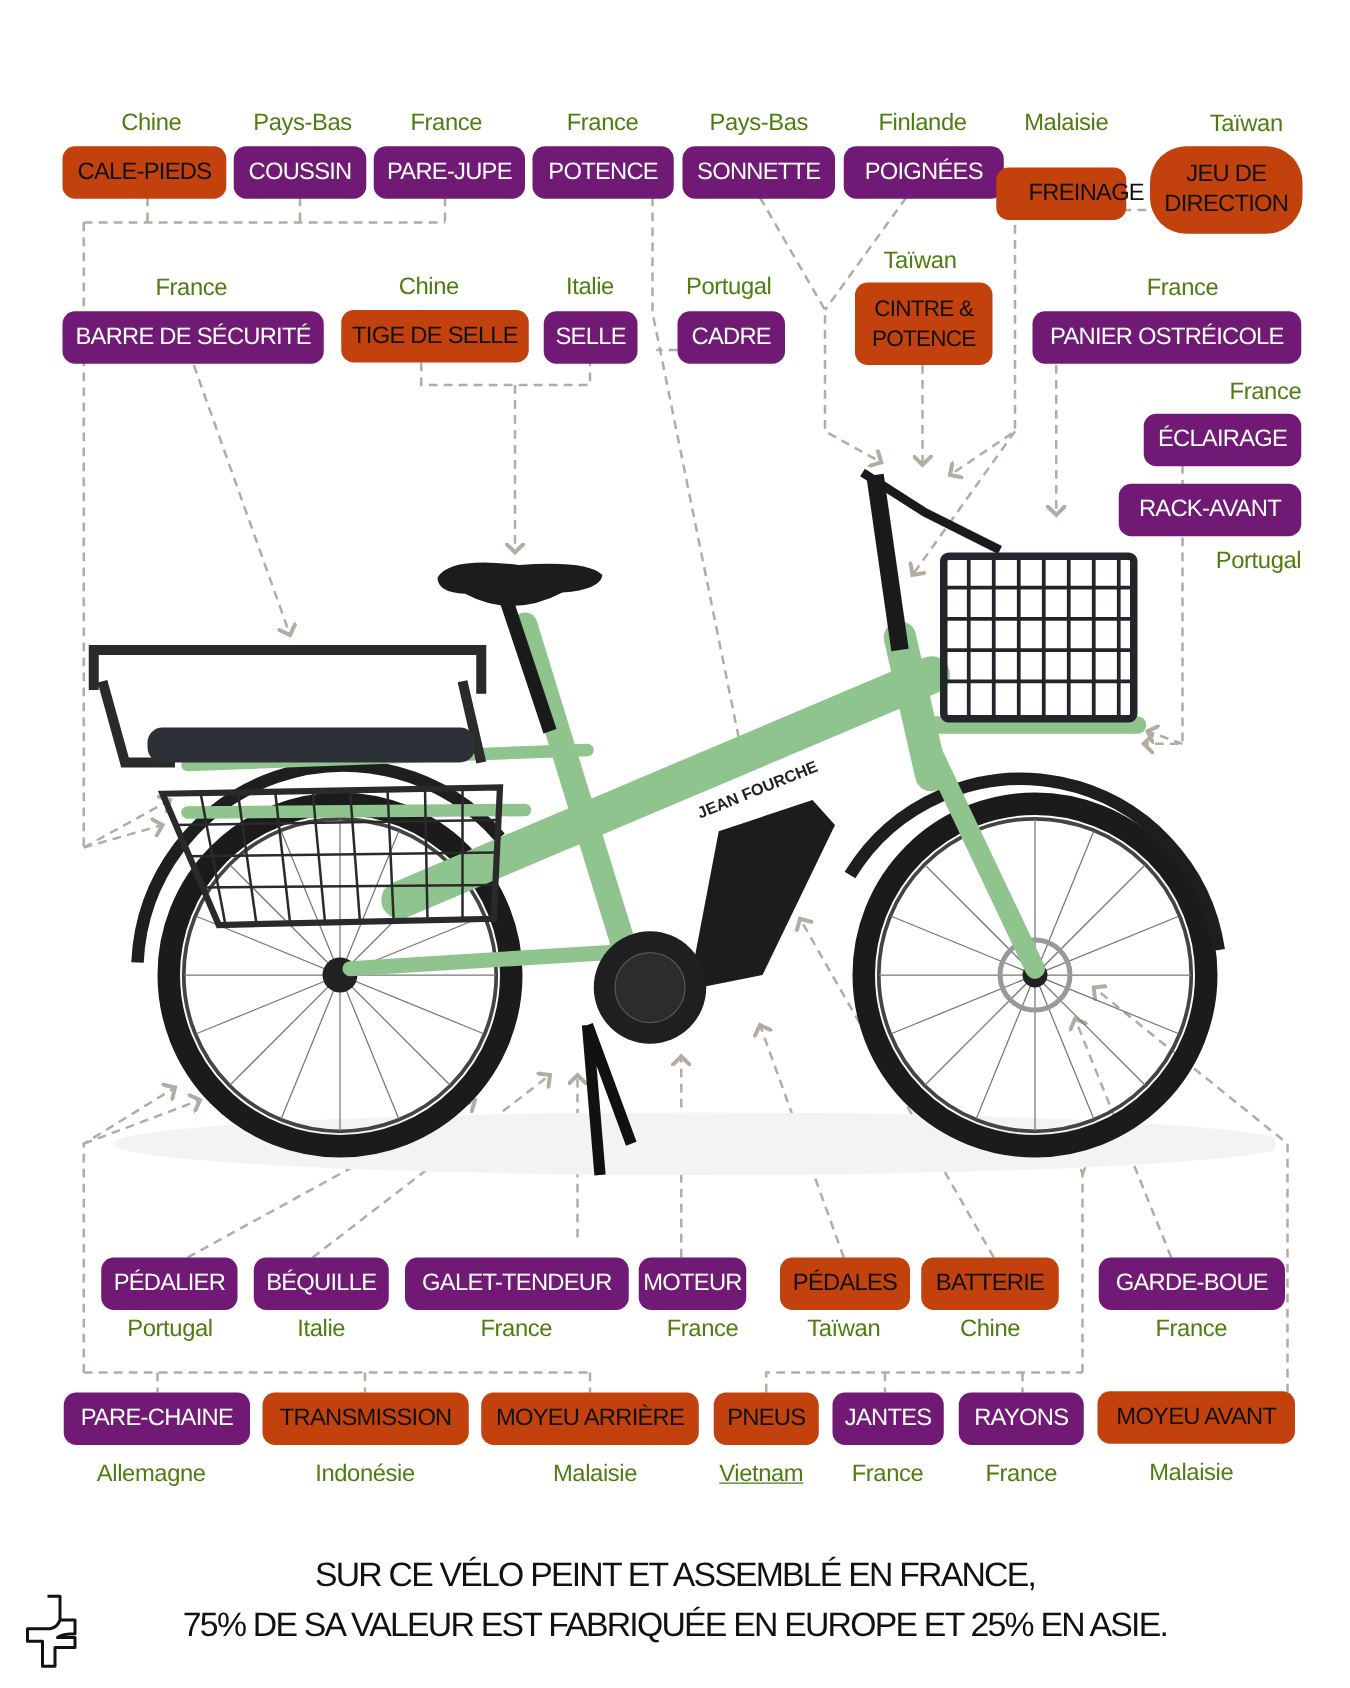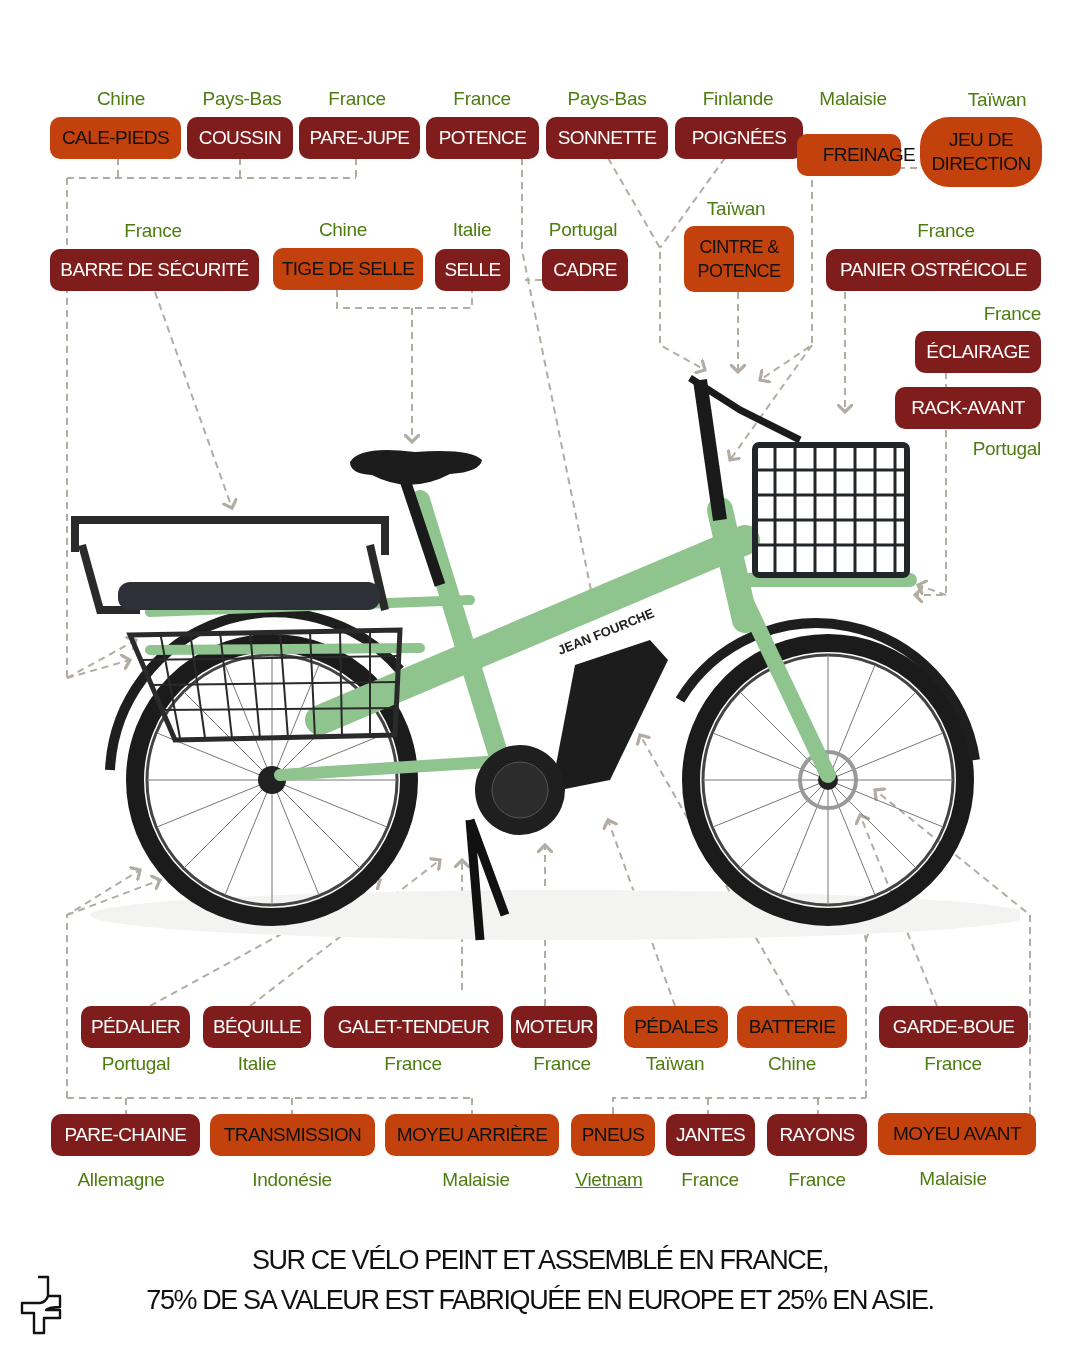--- a/index.html
+++ b/index.html
@@ -1,18 +1,18 @@
 <!DOCTYPE html>
 <html><head>
 <meta charset="utf-8">
 <style>
   html,body{margin:0;padding:0;}
   body{width:1080px;height:1350px;background:#ffffff;position:relative;overflow:hidden;font-family:"Liberation Sans",sans-serif;color:#1a1a1a;}
   .chip{position:absolute;height:42px;border-radius:10px;display:flex;align-items:center;justify-content:center;font-size:19px;letter-spacing:-0.6px;white-space:nowrap;box-sizing:border-box;padding:0 8px;}
-  .chip.green{background:#7f1d1d;color:#ffffff;}
+  .chip.green{background:#701a75;color:#ffffff;}
   .chip.pink{background:#c2410c;color:#111111;}
   .chip.tall{height:58px;line-height:24px;text-align:center;white-space:normal;}
   .country{position:absolute;font-size:19px;color:#4d7c0f;white-space:nowrap;transform:translateX(-50%);letter-spacing:-0.3px;}
   .country.right{transform:none;text-align:right;}
   svg.lines{position:absolute;left:0;top:0;width:1080px;height:1350px;pointer-events:none;}
   .caption{position:absolute;left:0;width:1080px;text-align:center;font-size:27px;letter-spacing:-1.4px;color:#111;font-family:"Liberation Sans",sans-serif;}
   .logo{position:absolute;left:18px;top:1274px;width:46px;height:62px;}
   .bike{position:absolute;left:60px;top:360px;width:960px;height:620px;}
 </style>
 </head>

